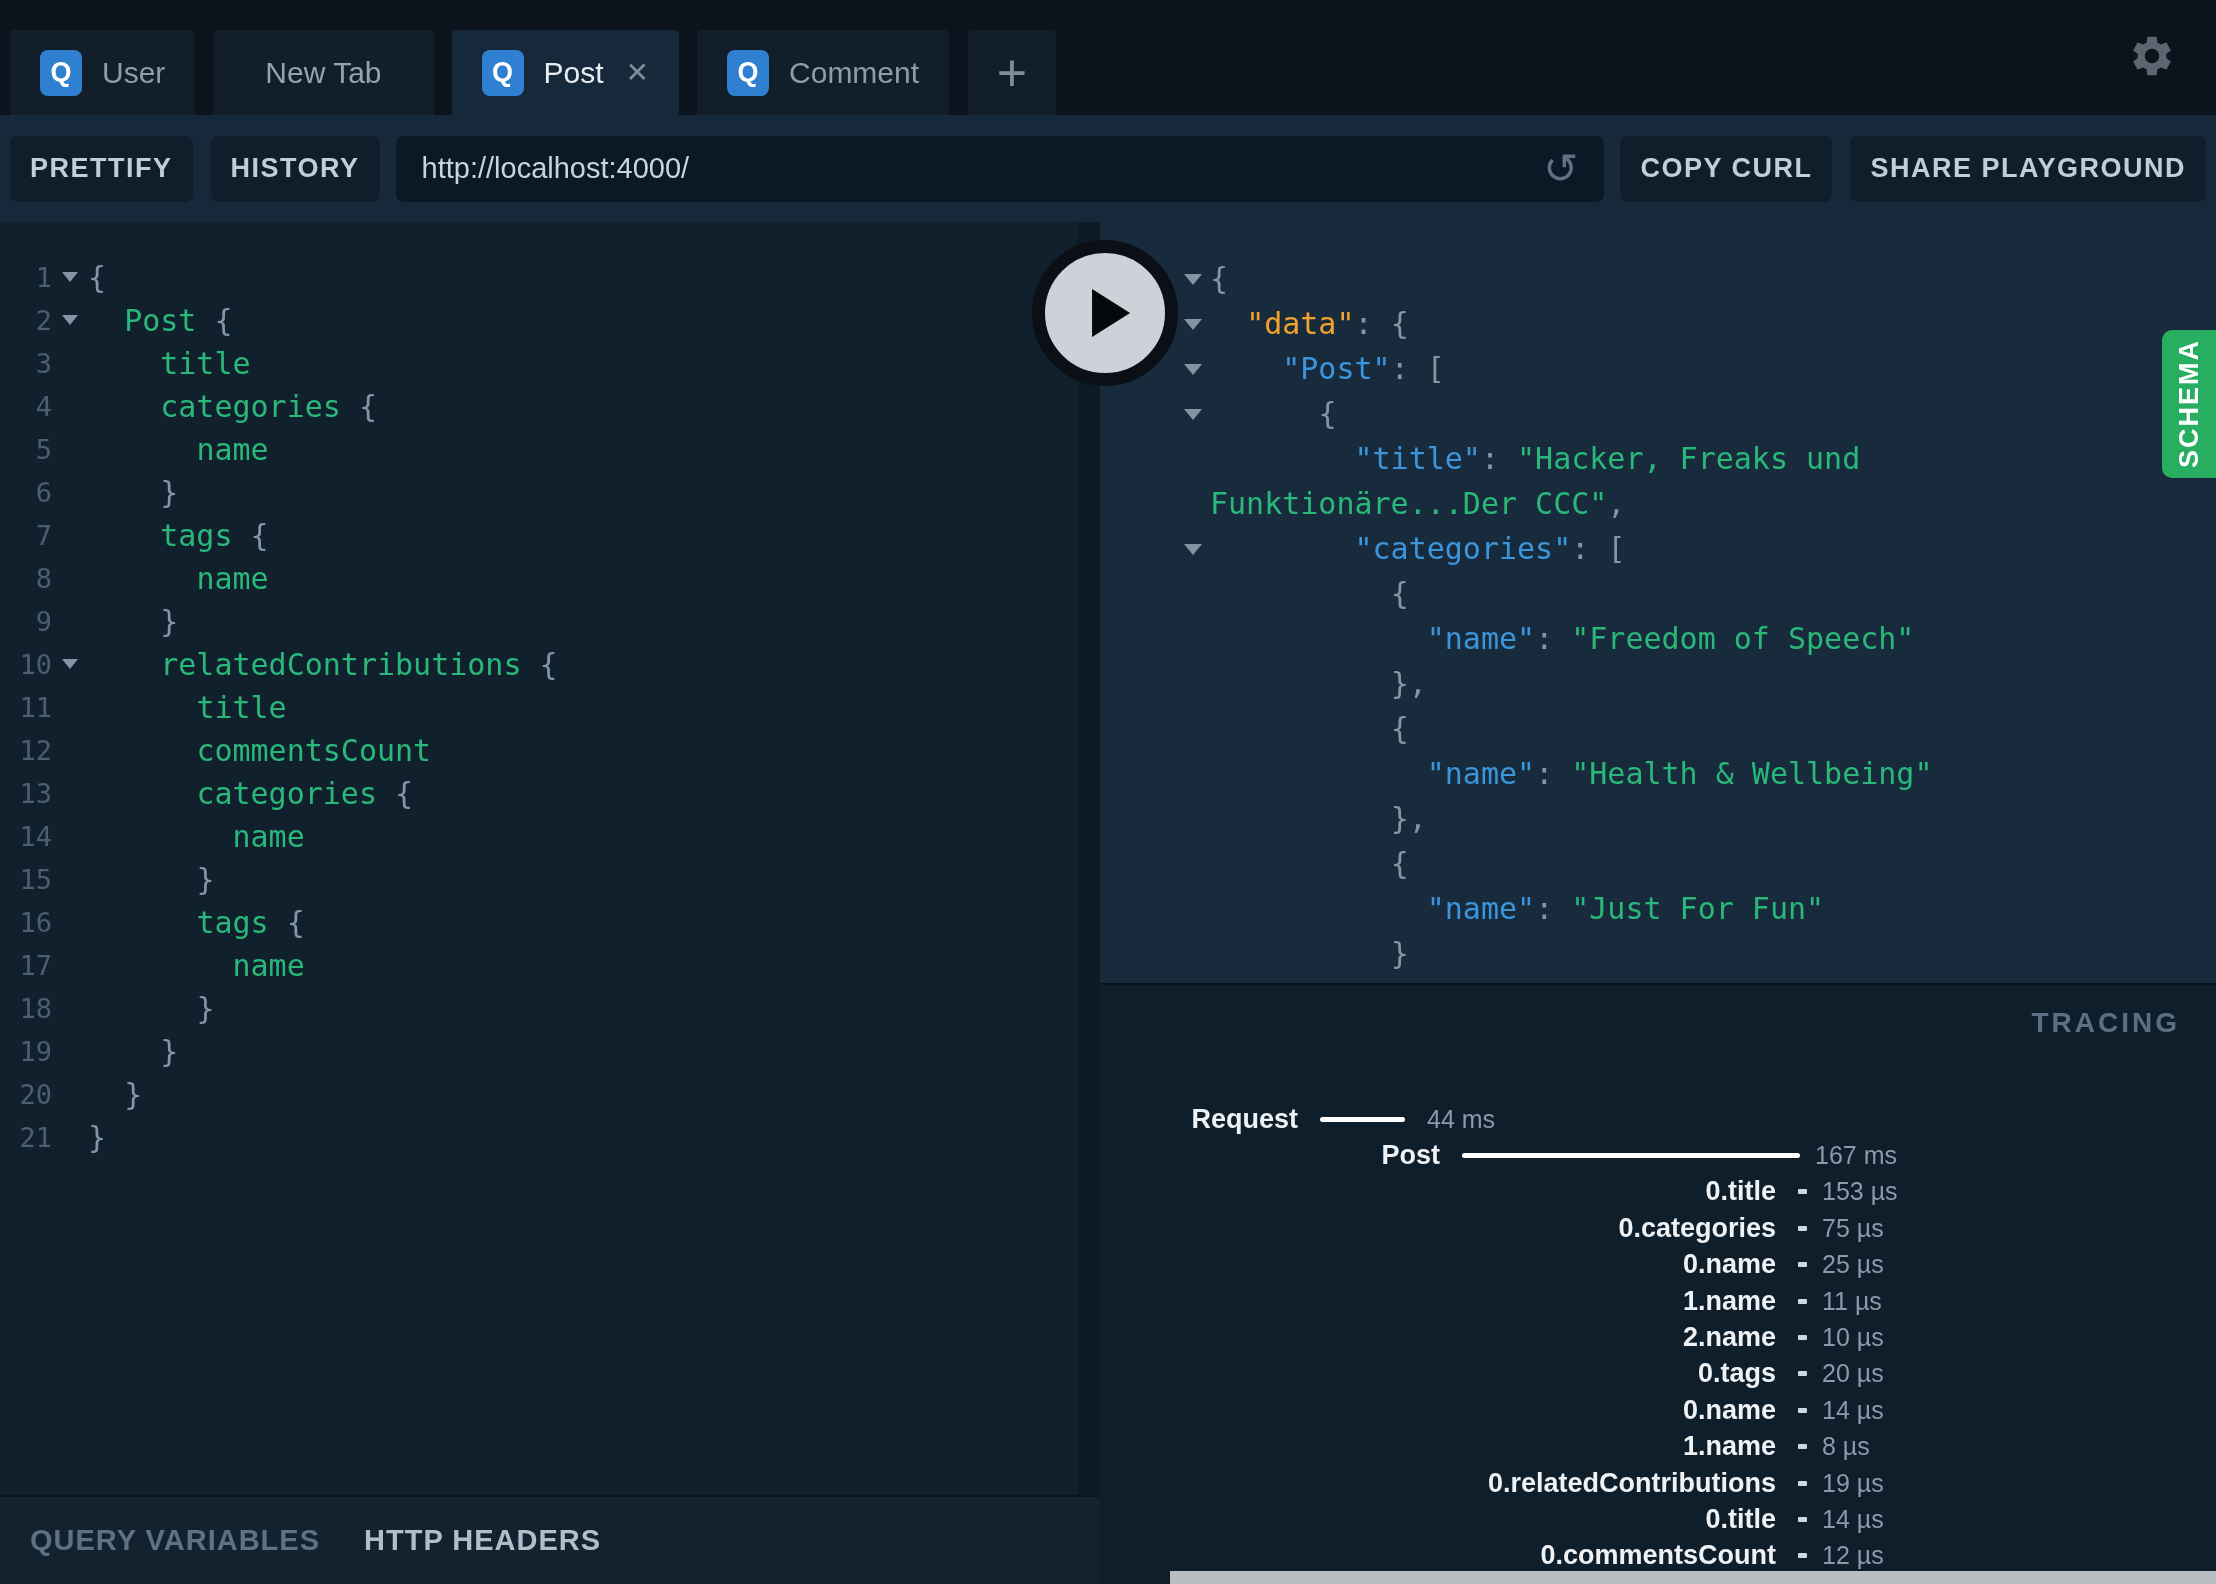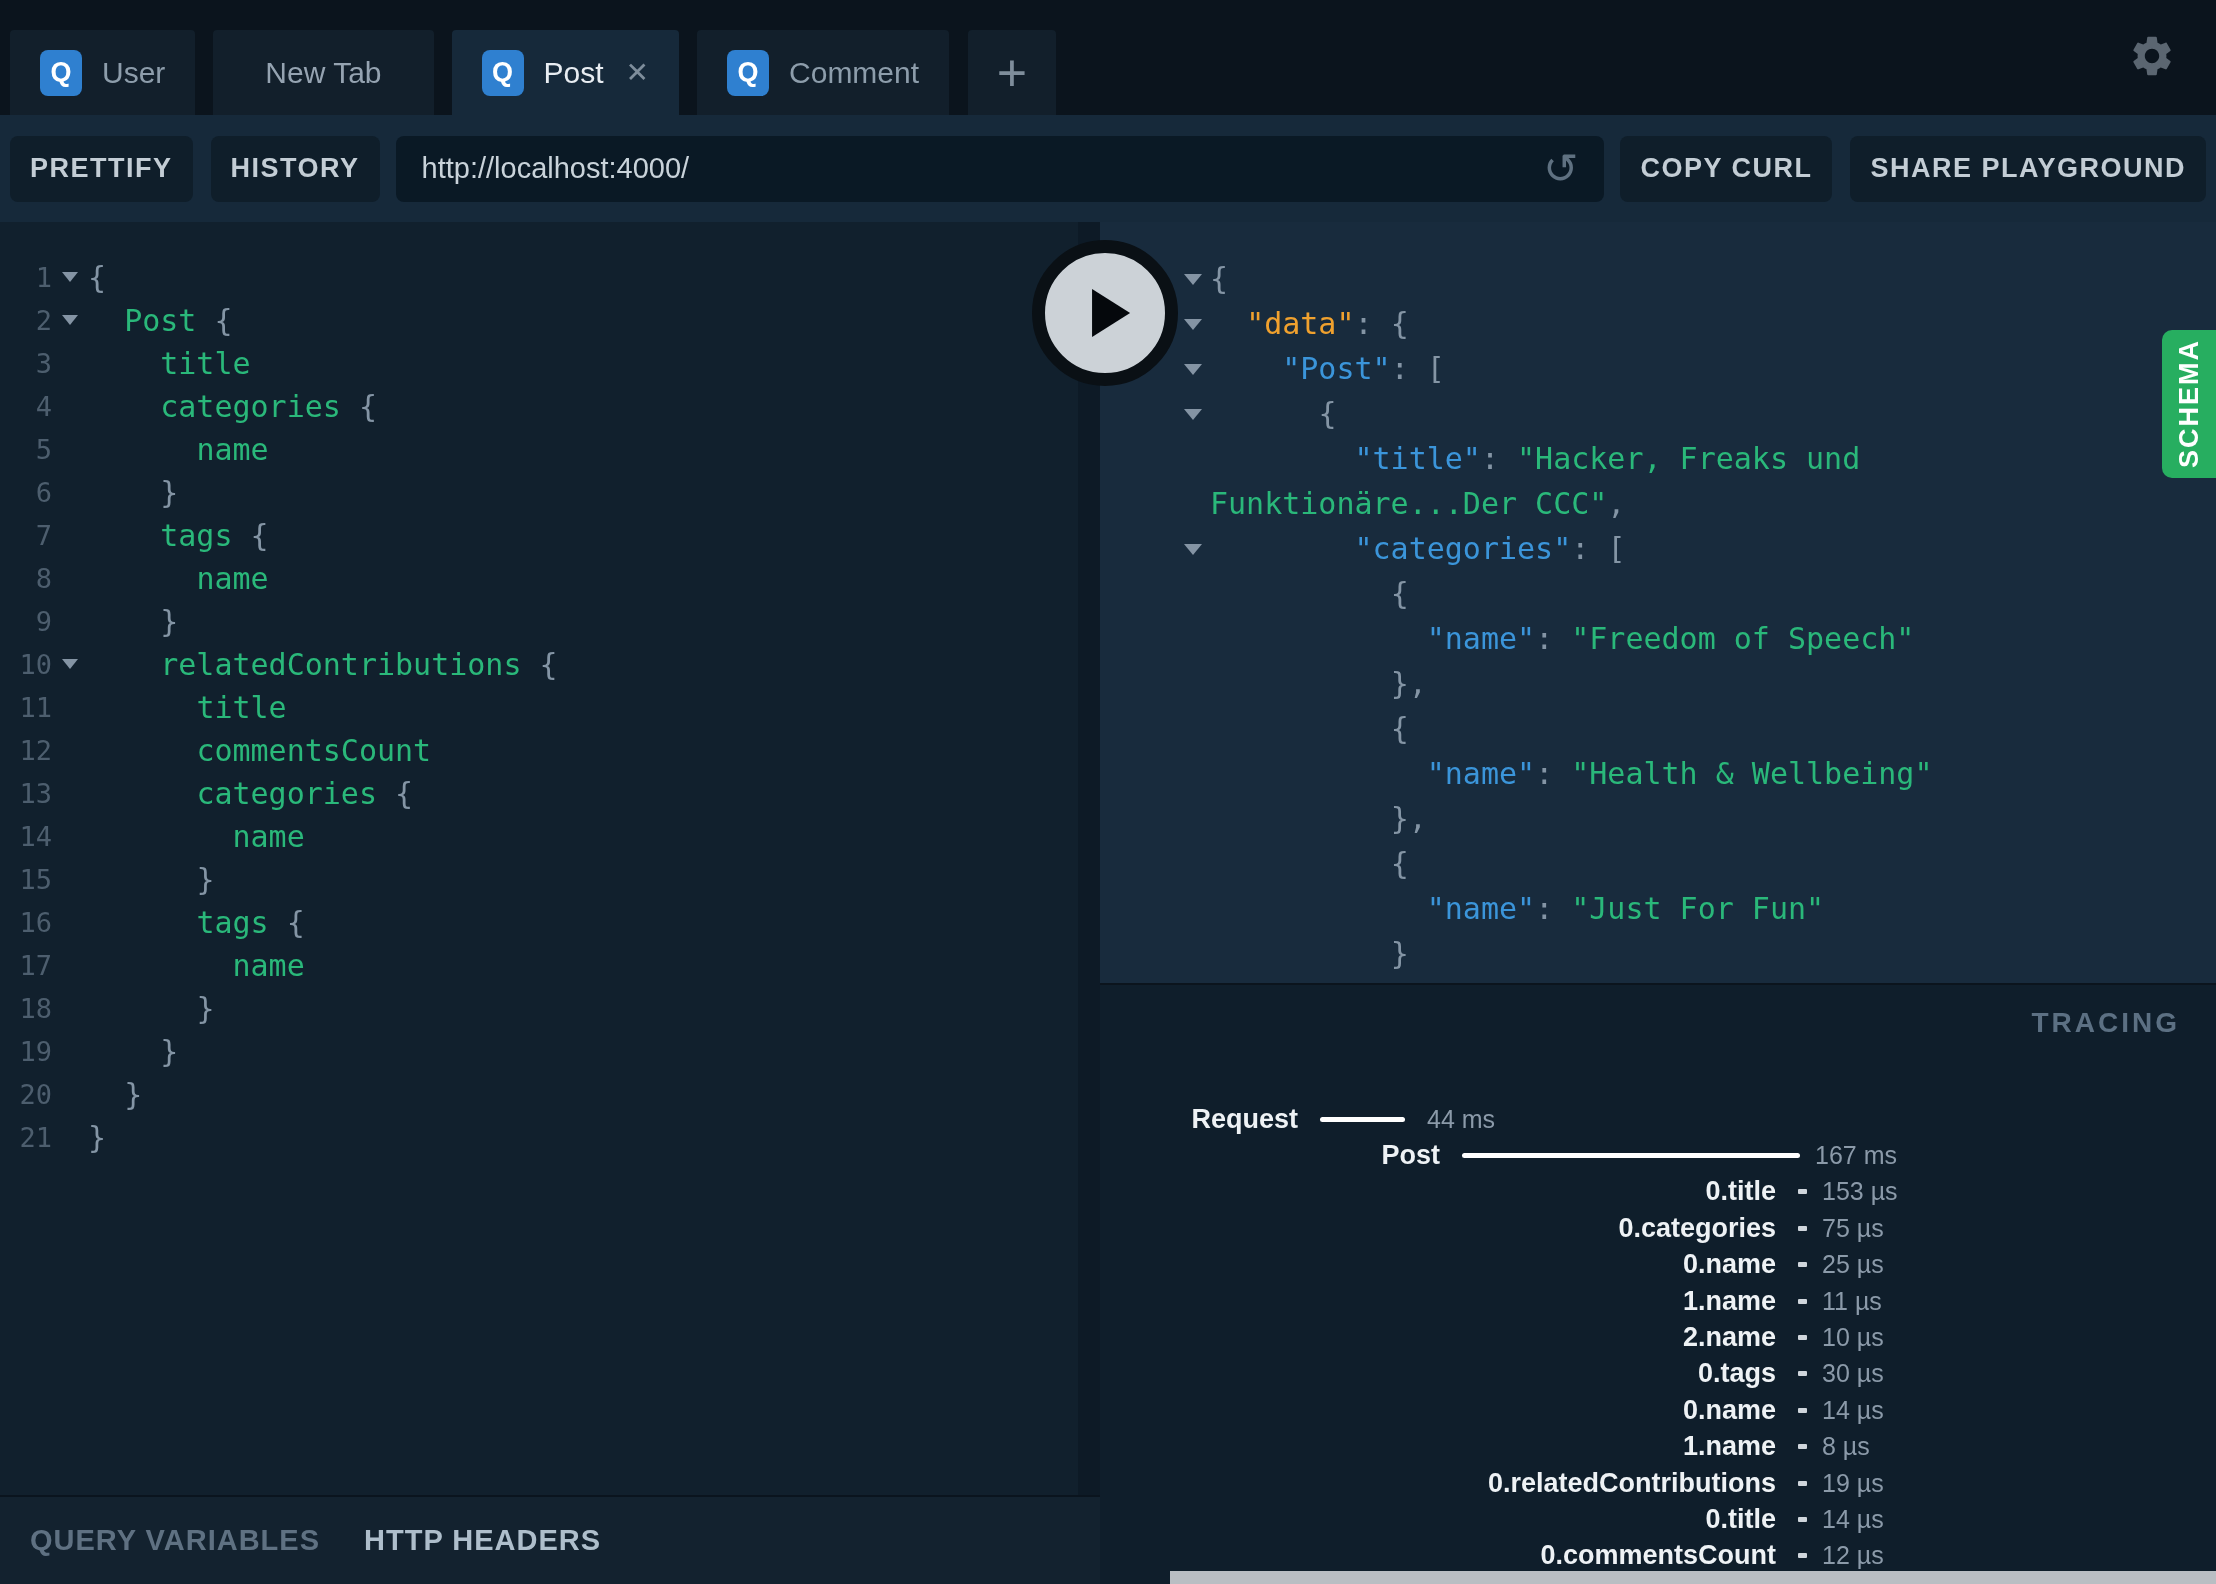--- a/index.html
+++ b/index.html
@@ -388,21 +388,21 @@
         <div class="t-row">
           <span class="t-label">2.name</span>
 
           <span class="t-dash"></span>
           <span class="t-value">10 µs</span>
         </div>
         <div class="t-row">
           <span class="t-label">0.tags</span>
 
           <span class="t-dash"></span>
-          <span class="t-value">30 µs</span>
+          <span class="t-value">20 µs</span>
         </div>
         <div class="t-row">
           <span class="t-label">0.name</span>
 
           <span class="t-dash"></span>
           <span class="t-value">14 µs</span>
         </div>
         <div class="t-row">
           <span class="t-label">1.name</span>
 

